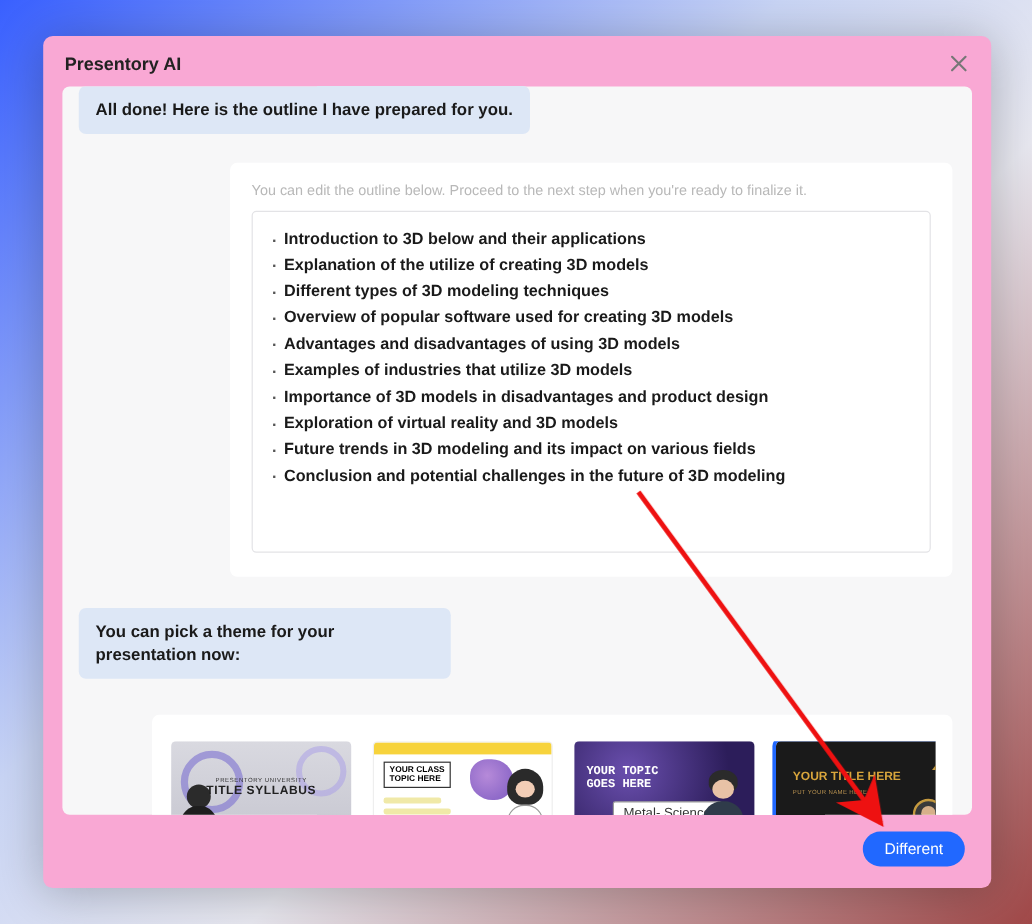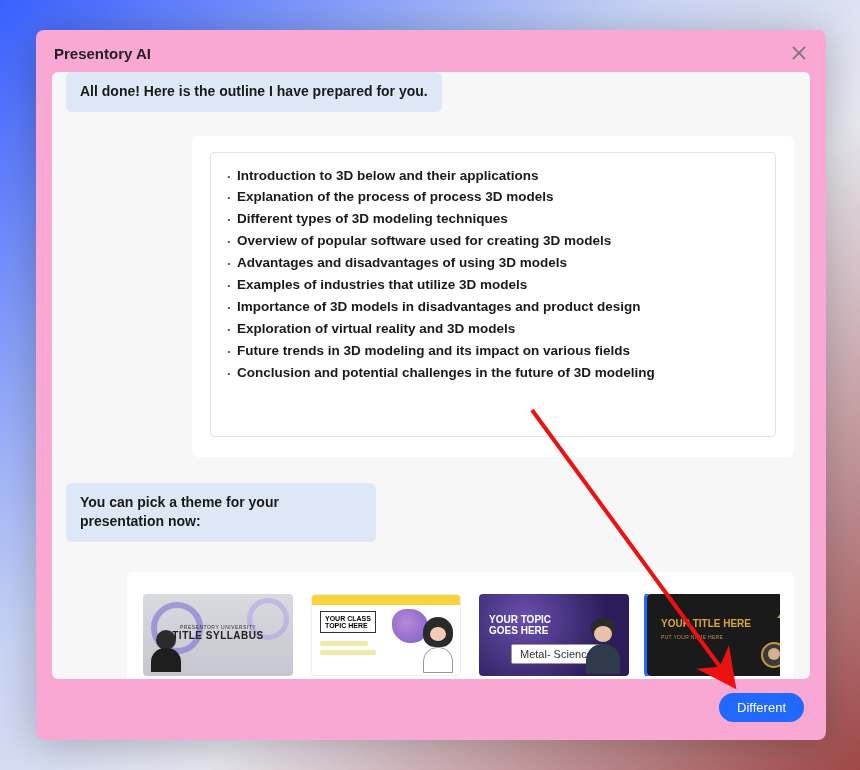--- a/index.html
+++ b/index.html
@@ -192,24 +192,25 @@
   <div class="modal-body">
     <div class="scroll-area">
 
       <div class="bubble-wrap-first">
         <div class="bubble">
           <div class="bubble-text">All done! Here is the outline I have prepared for you.</div>
         </div>
       </div>
 
       <div class="outline-card">
+        <div class="hint">You can edit the outline below. Proceed to the next step when you're ready to finalize it.</div>
         <div class="outline-box">
           <ul class="outline-list">
             <li>Introduction to 3D below and their applications</li>
-            <li>Explanation of the process of process 3D models</li>
+            <li>Explanation of the utilize of creating 3D models</li>
             <li>Different types of 3D modeling techniques</li>
             <li>Overview of popular software used for creating 3D models</li>
             <li>Advantages and disadvantages of using 3D models</li>
             <li>Examples of industries that utilize 3D models</li>
             <li>Importance of 3D models in disadvantages and product design</li>
             <li>Exploration of virtual reality and 3D models</li>
             <li>Future trends in 3D modeling and its impact on various fields</li>
             <li>Conclusion and potential challenges in the future of 3D modeling</li>
           </ul>
         </div>
@@ -253,21 +254,21 @@
                   <div class="hair"></div>
                   <div class="face"></div>
                   <div class="body"></div>
                 </div>
             </div>
 
           </div>
 
           <div class="theme-item bold-label">
             <div class="theme-thumb thumb-metal">
-              <div class="tt" style="white-space:pre;">YOUR TOPIC
+              <div class="tt" style="white-space:pre;font-family:Liberation Mono, monospace;">YOUR TOPIC
 GOES HERE</div>
               <div class="tooltip">Metal- Science</div>
               <div class="guy">
                   <div class="hair"></div>
                   <div class="face"></div>
                   <div class="body"></div>
                 </div>
             </div>
 
           </div>

